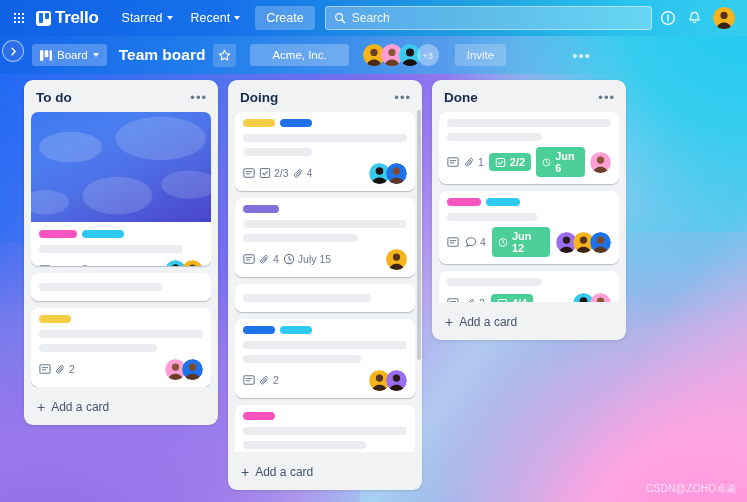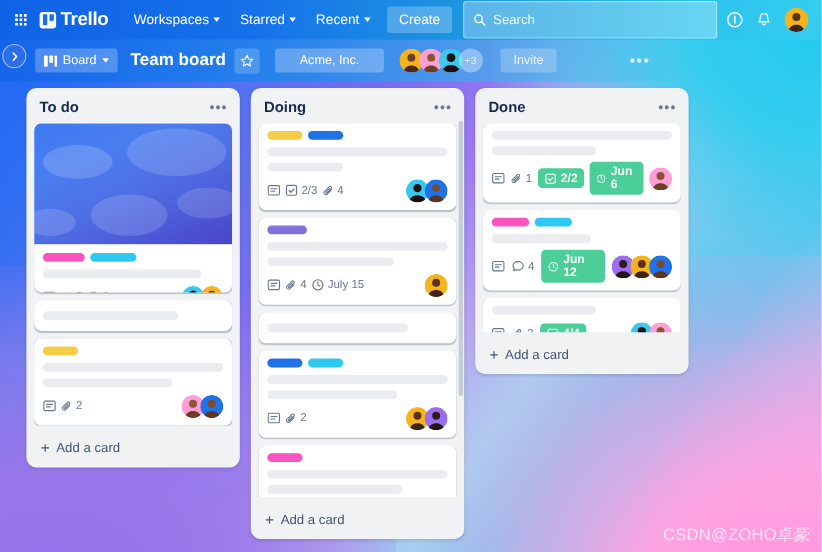--- a/index.html
+++ b/index.html
@@ -57,21 +57,21 @@
   .nav-item {
     color:#fff; font-size:12.5px; padding:5px 9px; border-radius:3px;
     display:flex; align-items:center; gap:4px; cursor:pointer; white-space:nowrap;
   }
   .caret { width:0;height:0;border-left:3.5px solid transparent;border-right:3.5px solid transparent;border-top:4px solid #fff;opacity:.95;}
   .create-btn {
     background: rgba(255,255,255,0.24); color:#fff; font-size:12.5px;
     padding:5px 11px; border-radius:3px; margin-left:6px; cursor:pointer; white-space:nowrap;
   }
   .search-box {
-    flex:1; margin-left:10px; margin-right:8px; height:34px; max-width:350px;
+    flex:1; margin-left:10px; margin-right:8px; height:24px; max-width:350px;
     background: rgba(255,255,255,0.28); border:1px solid rgba(255,255,255,0.45);
     border-radius:3px; display:flex; align-items:center; padding:0 8px; gap:6px; cursor:text;
   }
   .search-box svg { flex:none; }
   .search-ph { color:rgba(255,255,255,0.92); font-size:12px; }
   .nav-right { margin-left:auto; display:flex; align-items:center; gap:11px; padding-right:4px;}
   .icon-btn { cursor:pointer; display:flex; align-items:center; }
   .nav-avatar { width:22px;height:22px;border-radius:50%; overflow:hidden; cursor:pointer; }
 
   
@@ -158,42 +158,38 @@
   }
   .plus { font-size:14px; line-height:10px; color:#44546f; }
 
   
   .list-scroll {
     position:absolute; right:1px; top:30px; width:4px; height:250px;
     background:#c7ccd4; border-radius:3px;
   }
   .watermark {
     position:absolute; right:10px; bottom:6px; color:rgba(255,255,255,0.7);
-    font-size:15px; z-index:10; letter-spacing:.3px; user-select:none;margin-top:16px;
+    font-size:10px; z-index:10; letter-spacing:.3px; user-select:none;margin-top:16px;
   }
 </style>
 </head>
 <body>
 
 <div id="root">
   <div class="bg-cyan"></div>
   <div class="bg-pink"></div>
   <div class="bg-purple"></div>
 
   <div class="topnav">
     <div class="grid-icon">
         <i></i>
       </div>
     <div class="logo">
       <span class="logo-mark"></span>
       <span class="logo-text">Trello</span>
-    </div>
-    <div class="nav-item">
-      <span>Workspaces</span>
-      <span class="caret"></span>
     </div>
     <div class="nav-item">
       <span>Starred</span>
       <span class="caret"></span>
     </div>
     <div class="nav-item">
       <span>Recent</span>
       <span class="caret"></span>
     </div>
     <div class="create-btn">Create</div>

